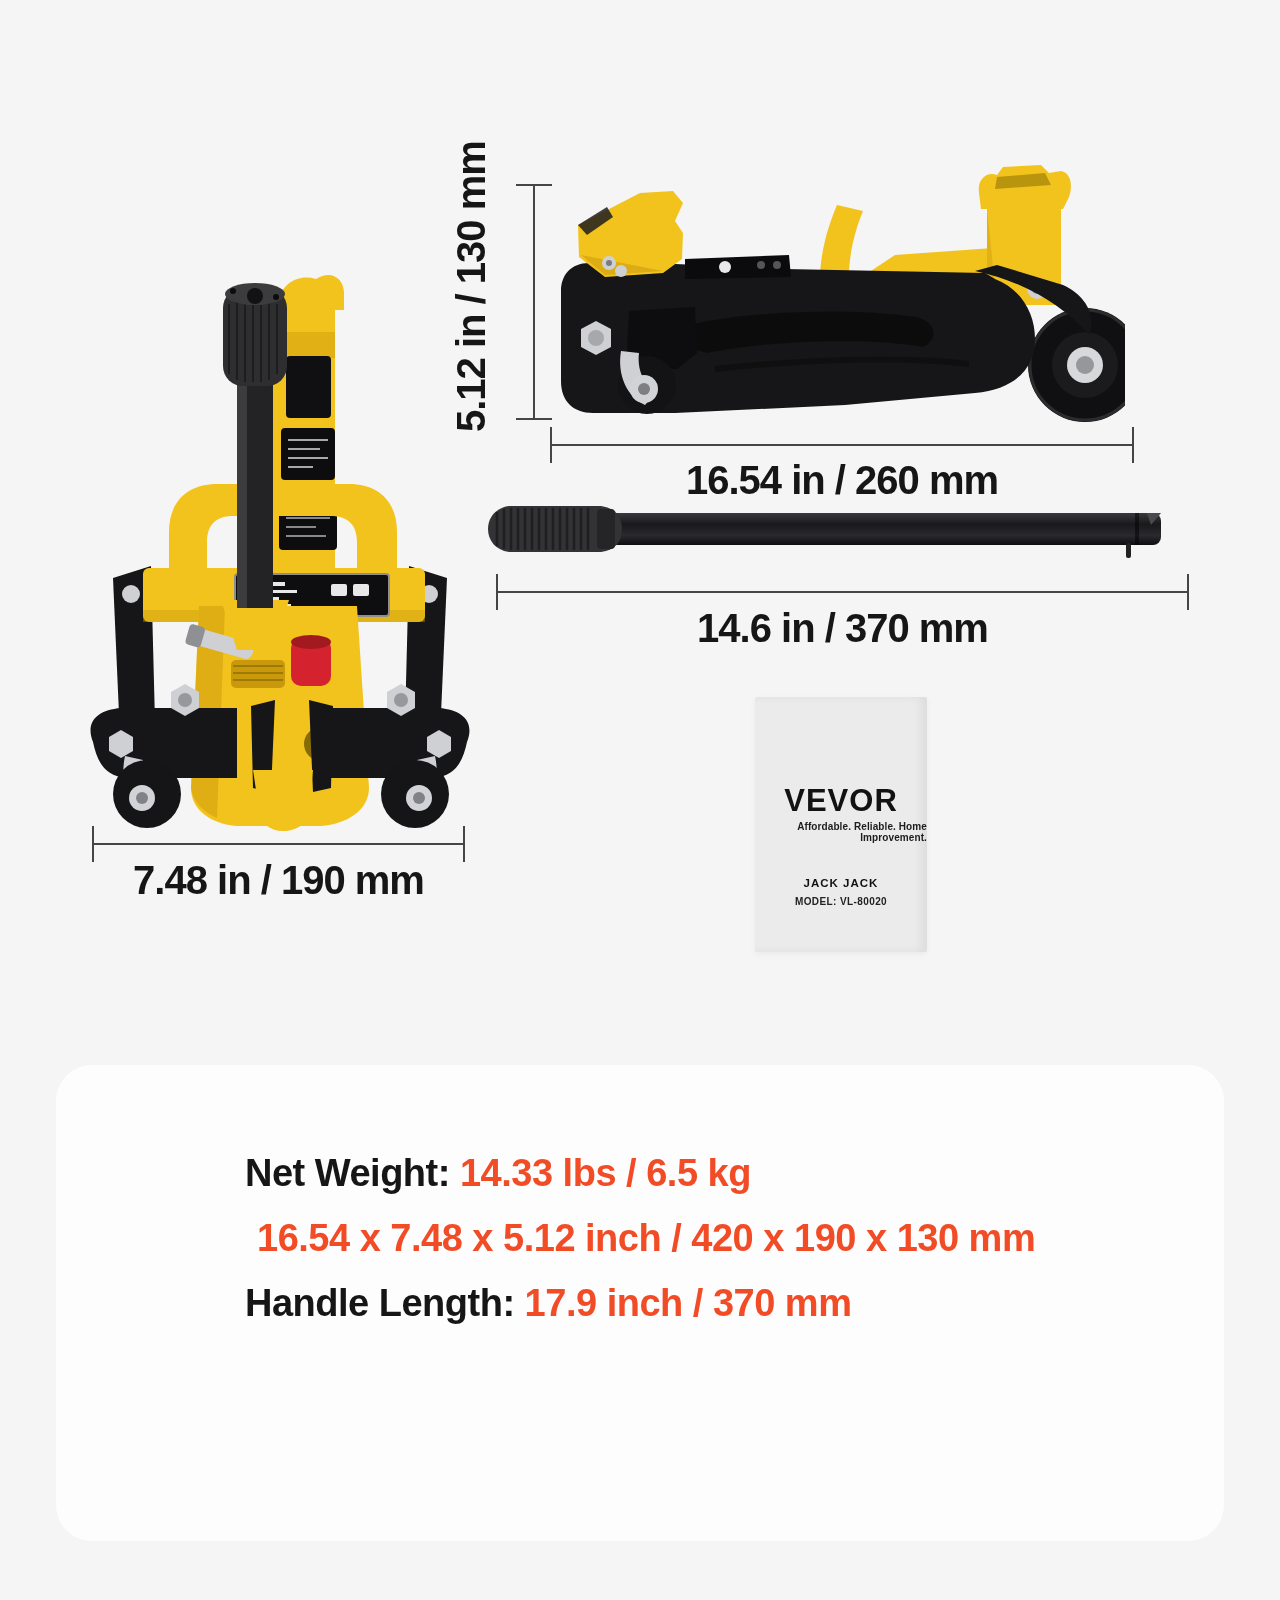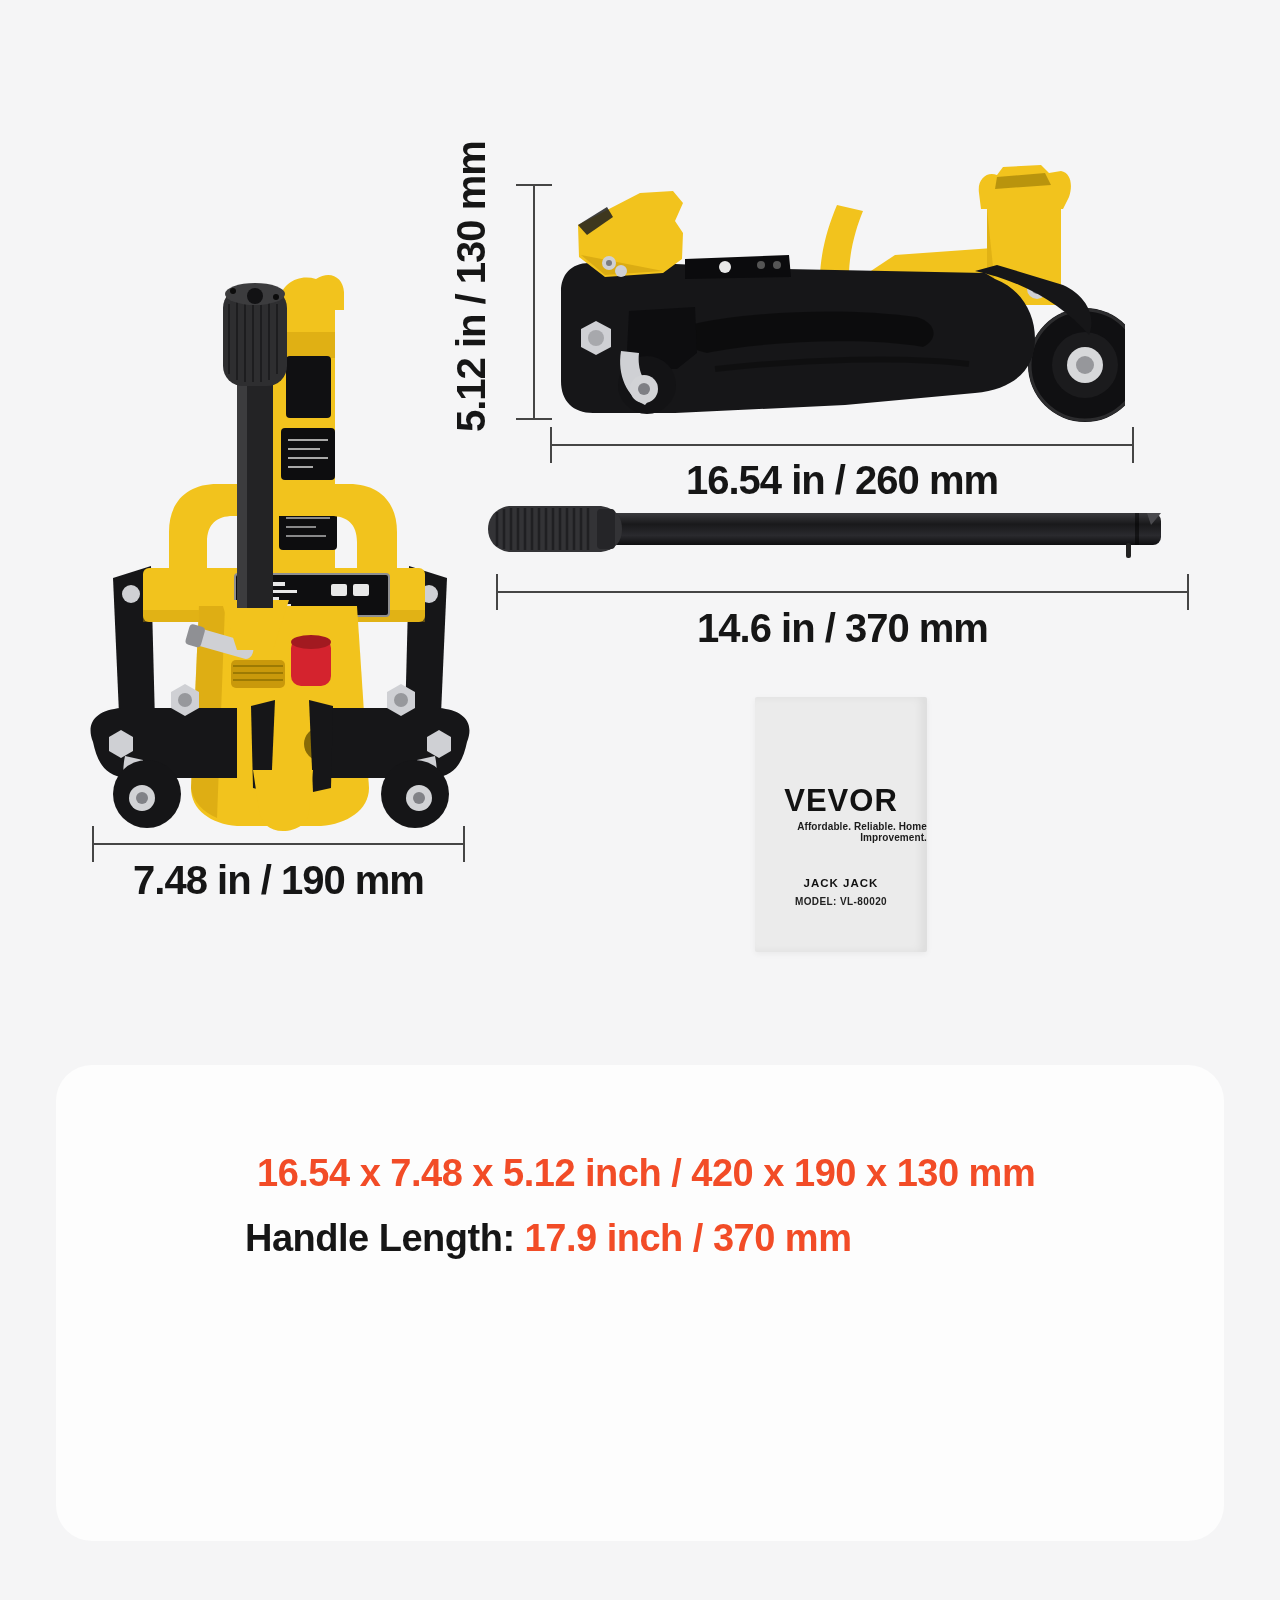--- a/index.html
+++ b/index.html
@@ -305,20 +305,24 @@
   <div class="dim-label" style="left:496px;top:606px;width:693px;">14.6 in / 370 mm</div>
 
   <div class="manual">
     <div class="brand">VEVOR</div>
     <div class="tagline">Affordable. Reliable. Home Improvement.</div>
     <div class="prodname">JACK JACK</div>
     <div class="model">MODEL: VL-80020</div>
   </div>
 
   <div class="spec">
+    <div class="spec-row">
+      <span class="spec-label">Net Weight:</span>
+      <span class="spec-value">14.33 lbs / 6.5 kg</span>
+    </div>
     <div class="spec-row indent">
       <span class="spec-label"></span>
       <span class="spec-value">16.54 x 7.48 x 5.12 inch / 420 x 190 x 130 mm</span>
     </div>
     <div class="spec-row">
       <span class="spec-label">Handle Length:</span>
       <span class="spec-value">17.9 inch / 370 mm</span>
     </div>
   </div>
 

